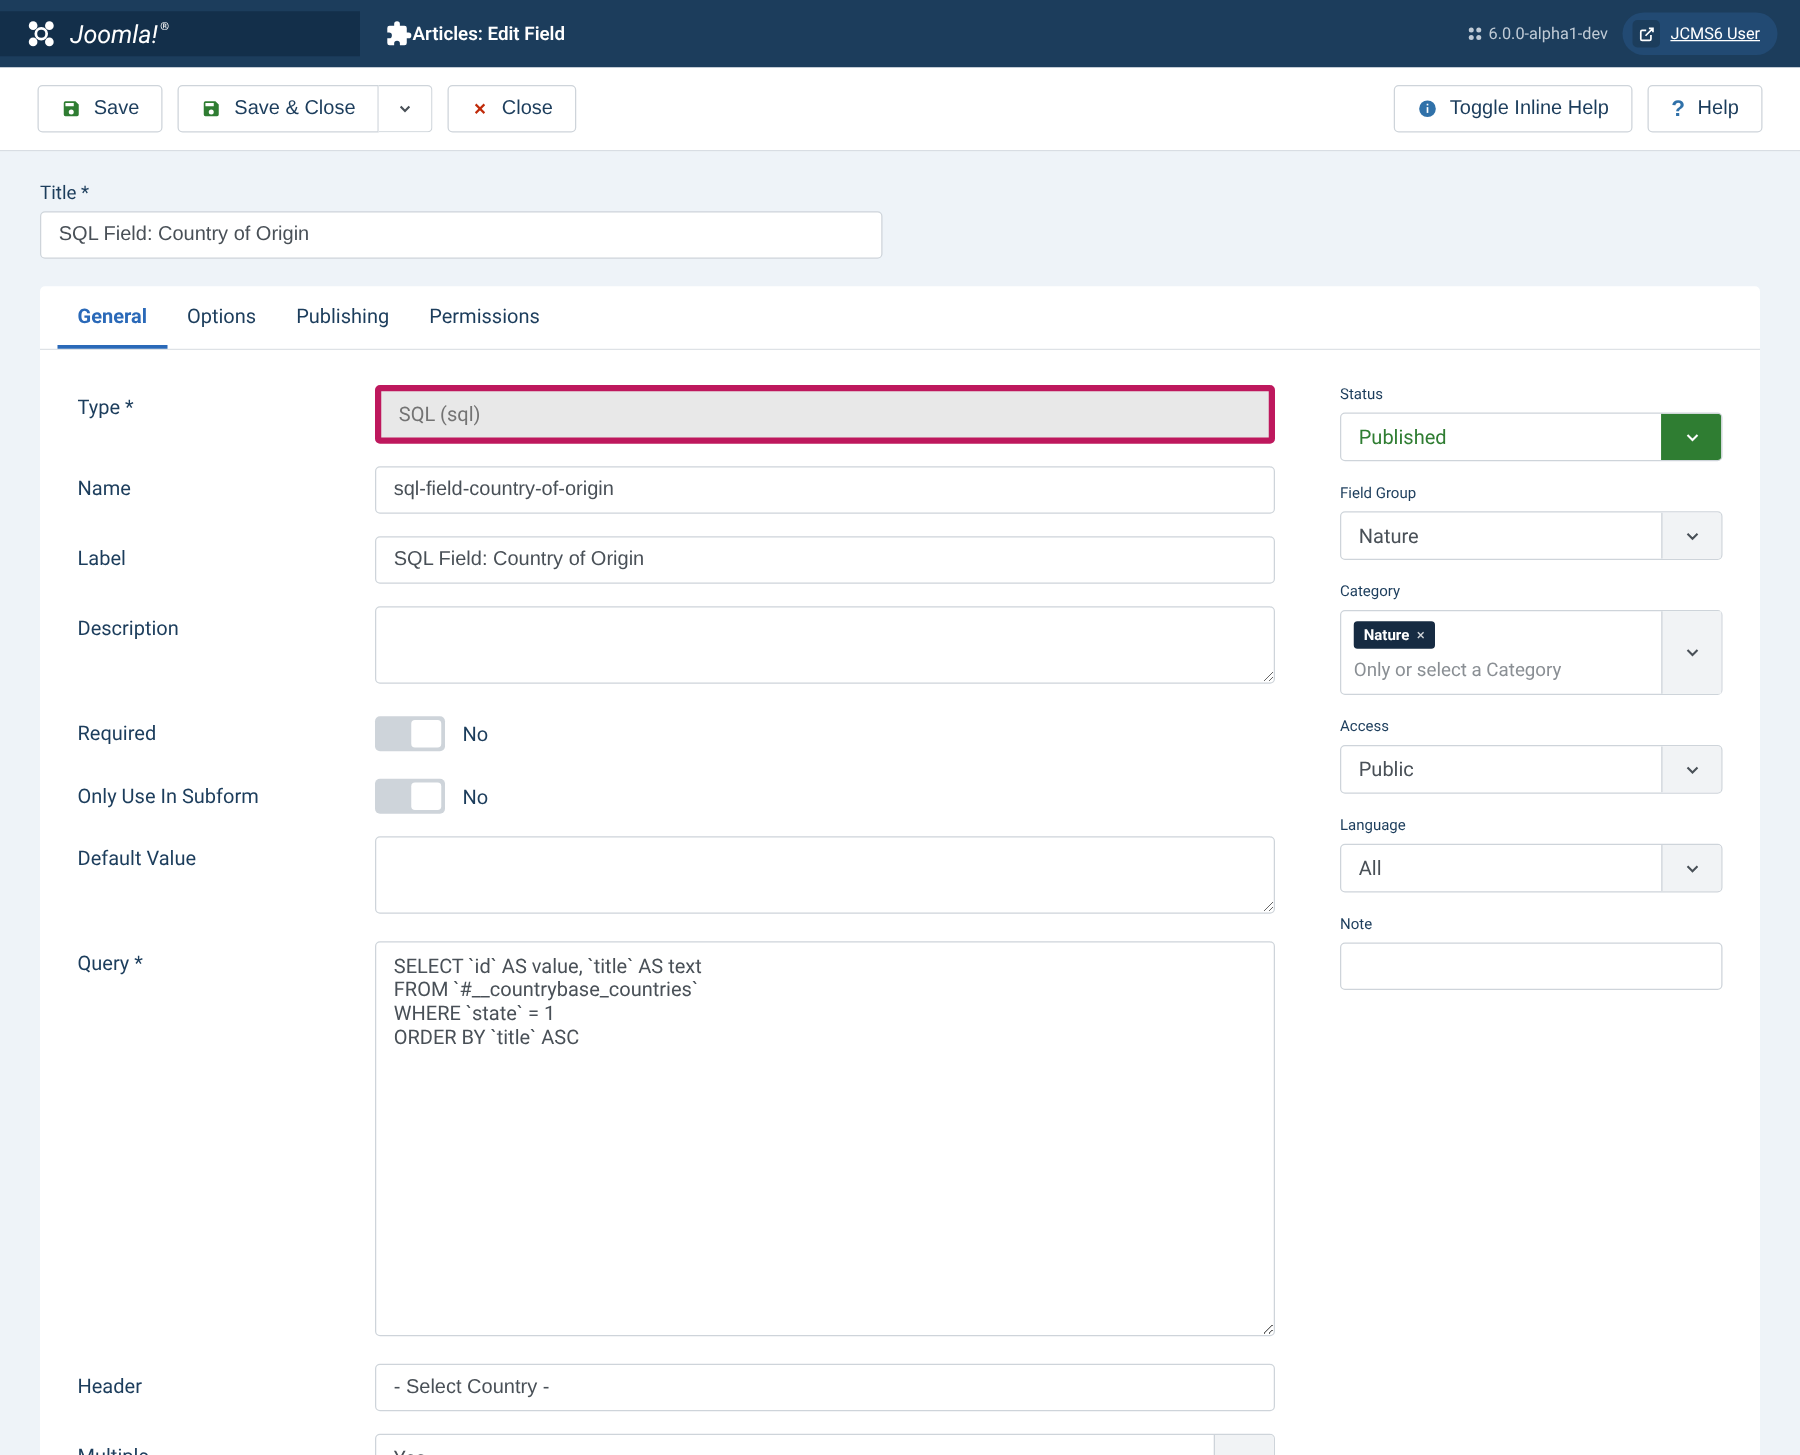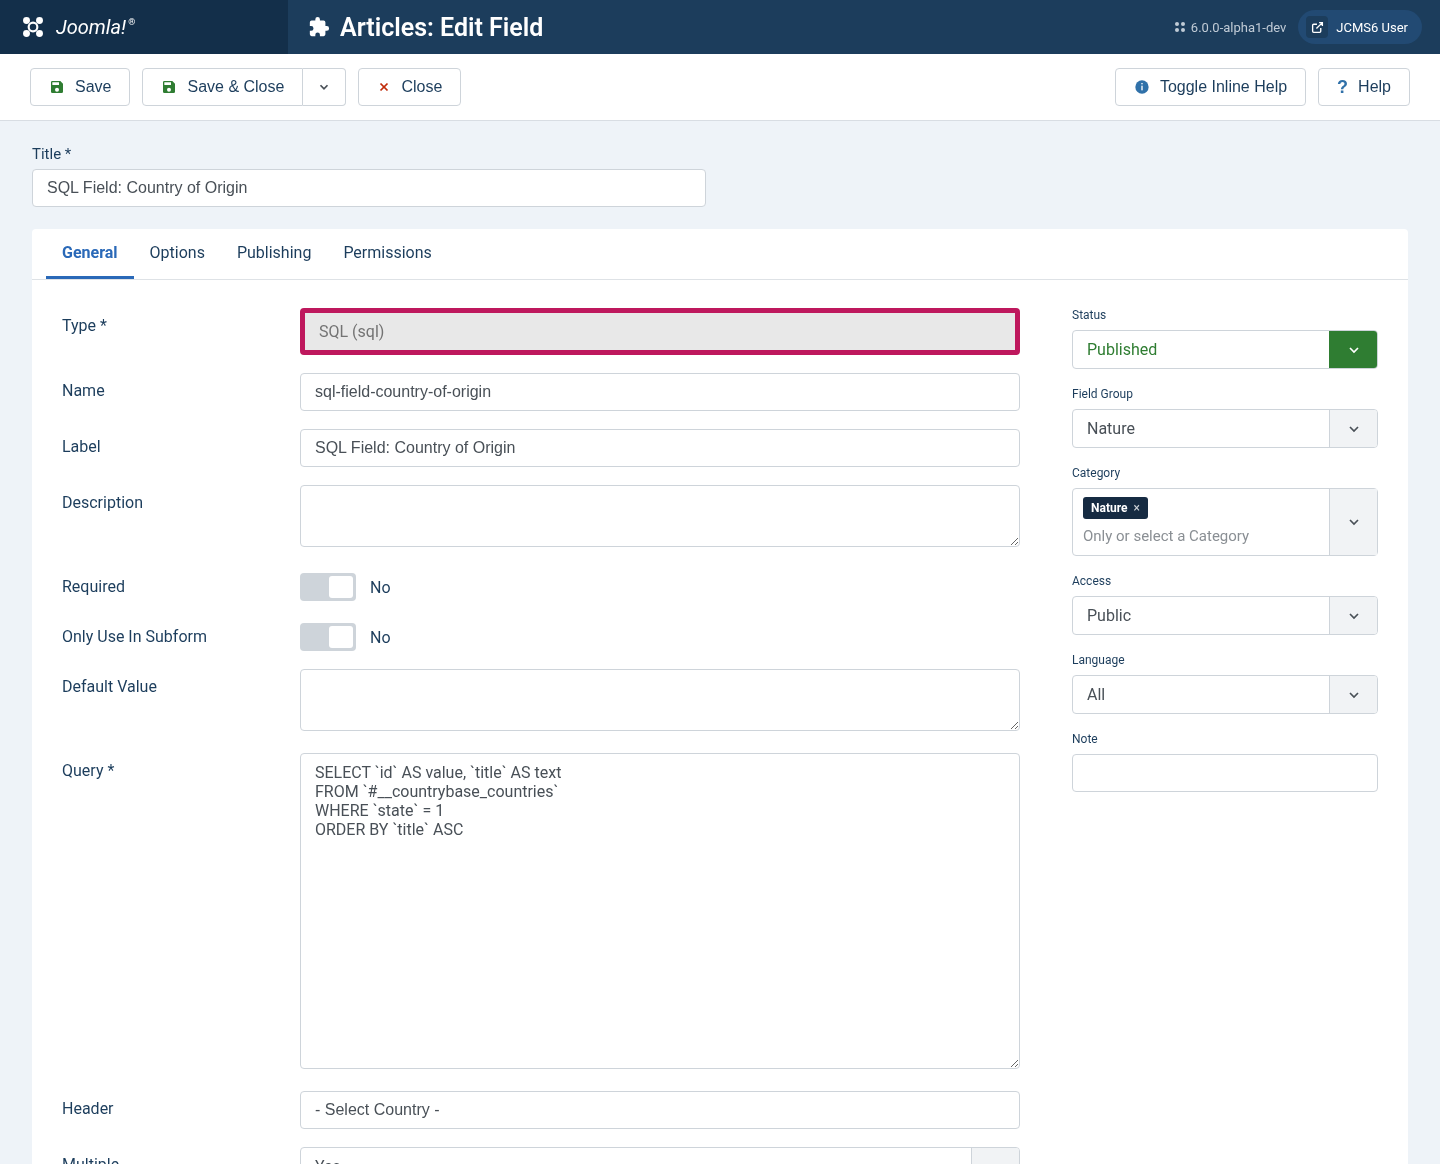--- a/index.html
+++ b/index.html
@@ -1,21 +1,21 @@
 <!DOCTYPE html>
 <html><head>
 <meta charset="utf-8">
 <style>
 * { box-sizing: border-box; margin: 0; padding: 0; }
 body { font-family: -apple-system, BlinkMacSystemFont, "Segoe UI", Roboto, Arial, sans-serif; font-size: 16px; color: #1c3d5c; background: #eef3f8; }
 .header { background: #1c3d5c; color: #fff; display: flex; align-items: center; height: 54px; }
-.header-brand { background: #132f4a; width: 288px; height: 54px; display: flex; align-items: center; padding: 0 20px; }
-.header-title-area { flex: 1; display: flex; align-items: center; padding: 0 20px; gap: 10px; font-size: 25px; font-weight: 600; }
+.header-brand { background: #132f4a; width: 288px; height: 36px; display: flex; align-items: center; padding: 0 20px; }
+.header-title-area { flex: 1; display: flex; align-items: center; padding: 0 20px; font-size: 15px; font-weight: 600; }
 .header-right { display: flex; align-items: center; gap: 12px; padding: 0 18px; font-size: 13px; color: #c0cbd6; }
-.user-pill { background: #224a73; border-radius: 20px; padding: 6px 14px 6px 8px; display: flex; align-items: center; gap: 8px; color: #fff; cursor: pointer; }
+.user-pill { background: #224a73; border-radius: 20px; padding: 6px 14px 6px 8px; display: flex; align-items: center; gap: 8px; color: #fff; cursor: pointer; text-decoration: underline; }
 .user-pill .sq { width: 22px; height: 22px; background: #1c3d5c; border-radius: 4px; display: flex; align-items: center; justify-content: center; }
 .toolbar { background: #fff; border-bottom: 1px solid #d8dde3; padding: 14px 30px; display: flex; gap: 12px; }
 .btn { border: 1px solid #ced4da; background: #fff; border-radius: 4px; padding: 9px 18px; font-size: 16px; color: #1c3d5c; cursor: pointer; display: inline-flex; align-items: center; gap: 10px; }
 .btn-group { display: flex; }
 .btn-group .btn { border-radius: 0; }
 .btn-group .btn:first-child { border-radius: 4px 0 0 4px; }
 .btn-group .btn:last-child { border-radius: 0 4px 4px 0; border-left: none; }
 .btn-caret { padding: 9px 14px; }
 .toolbar-right { margin-left: auto; display: flex; gap: 12px; }
 .icon-save { color: #2f7d32; }

